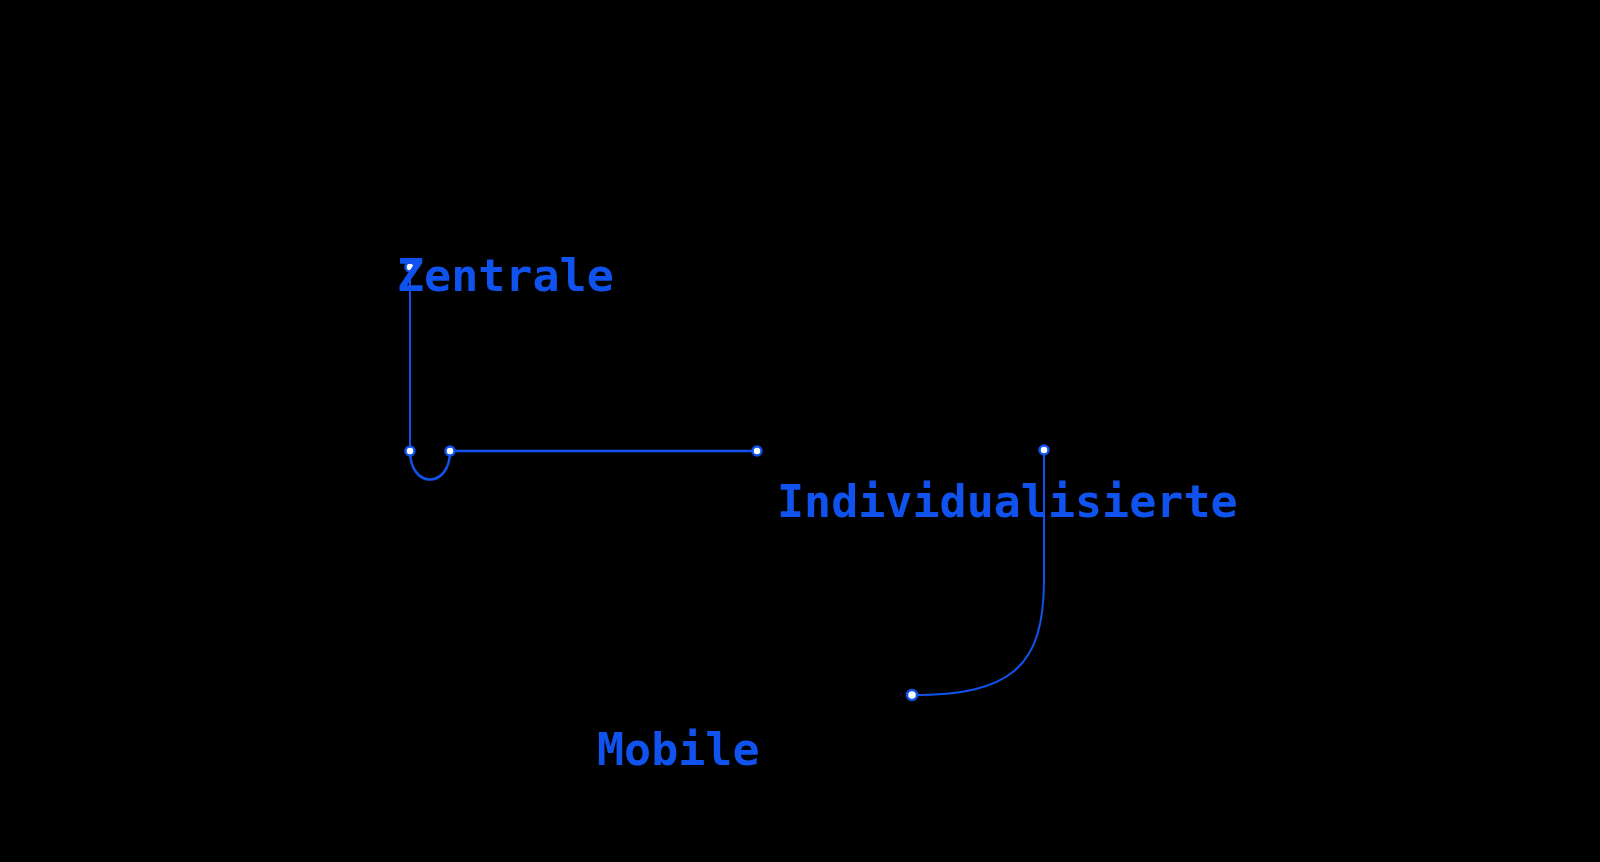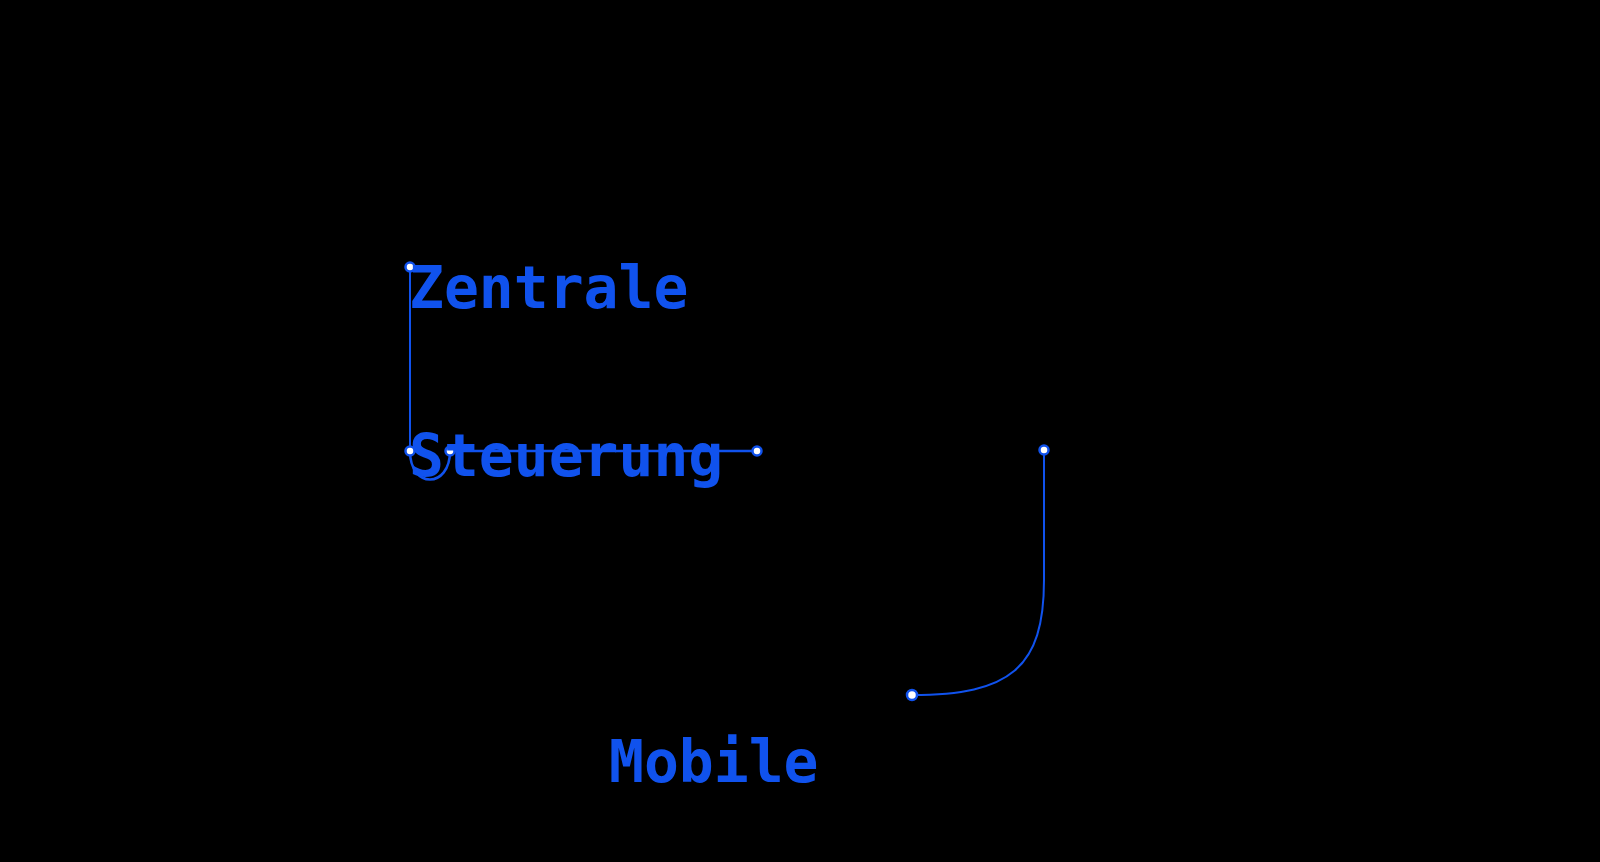--- a/index.html
+++ b/index.html
@@ -21,25 +21,25 @@
     left: 0;
     top: 0;
     width: 1600px;
     height: 862px;
   }
   .node-label {
     position: absolute;
     color: #1052ED;
     font-family: "DejaVu Sans Mono", "Liberation Mono", monospace;
     font-weight: 700;
-    font-size: 58px;
+    font-size: 45px;
     line-height: 56px;
     letter-spacing: 0px;
     white-space: pre;
-    margin: 12px;
+    margin: 0;
     user-select: none;
   }
   .node-label .line {
     display: block;
   }
   #label-zentrale  { left: 397px; top: 136px; }
   #label-individ   { left: 777px; top: 362px; }
   #label-mobile    { left: 597px; top: 610px; }
 </style>
 </head>
@@ -60,24 +60,24 @@
     <circle cx="410" cy="267" r="4.5" fill="#FFFFFF" stroke="#1052ED" stroke-width="2.5"></circle>
     <circle cx="410" cy="451" r="4.5" fill="#FFFFFF" stroke="#1052ED" stroke-width="2.5"></circle>
     <circle cx="450" cy="451" r="4.5" fill="#FFFFFF" stroke="#1052ED" stroke-width="2.5"></circle>
     <circle cx="757" cy="451" r="4.5" fill="#FFFFFF" stroke="#1052ED" stroke-width="2.5"></circle>
     <circle cx="1044" cy="450" r="4.5" fill="#FFFFFF" stroke="#1052ED" stroke-width="2.5"></circle>
     <circle cx="912" cy="695" r="5" fill="#FFFFFF" stroke="#1052ED" stroke-width="2.5"></circle>
   </svg>
 
   <div id="label-zentrale" class="node-label">
     <span class="line">Zentrale</span>
-    <span class="line">Steuerung</span>
   </div>
 
   <div id="label-individ" class="node-label">
+    <span class="line">Individualisierte</span>
   </div>
 
   <div id="label-mobile" class="node-label">
     <span class="line">Mobile</span>
     
   </div>
 
 </div>
 
 </body></html>

